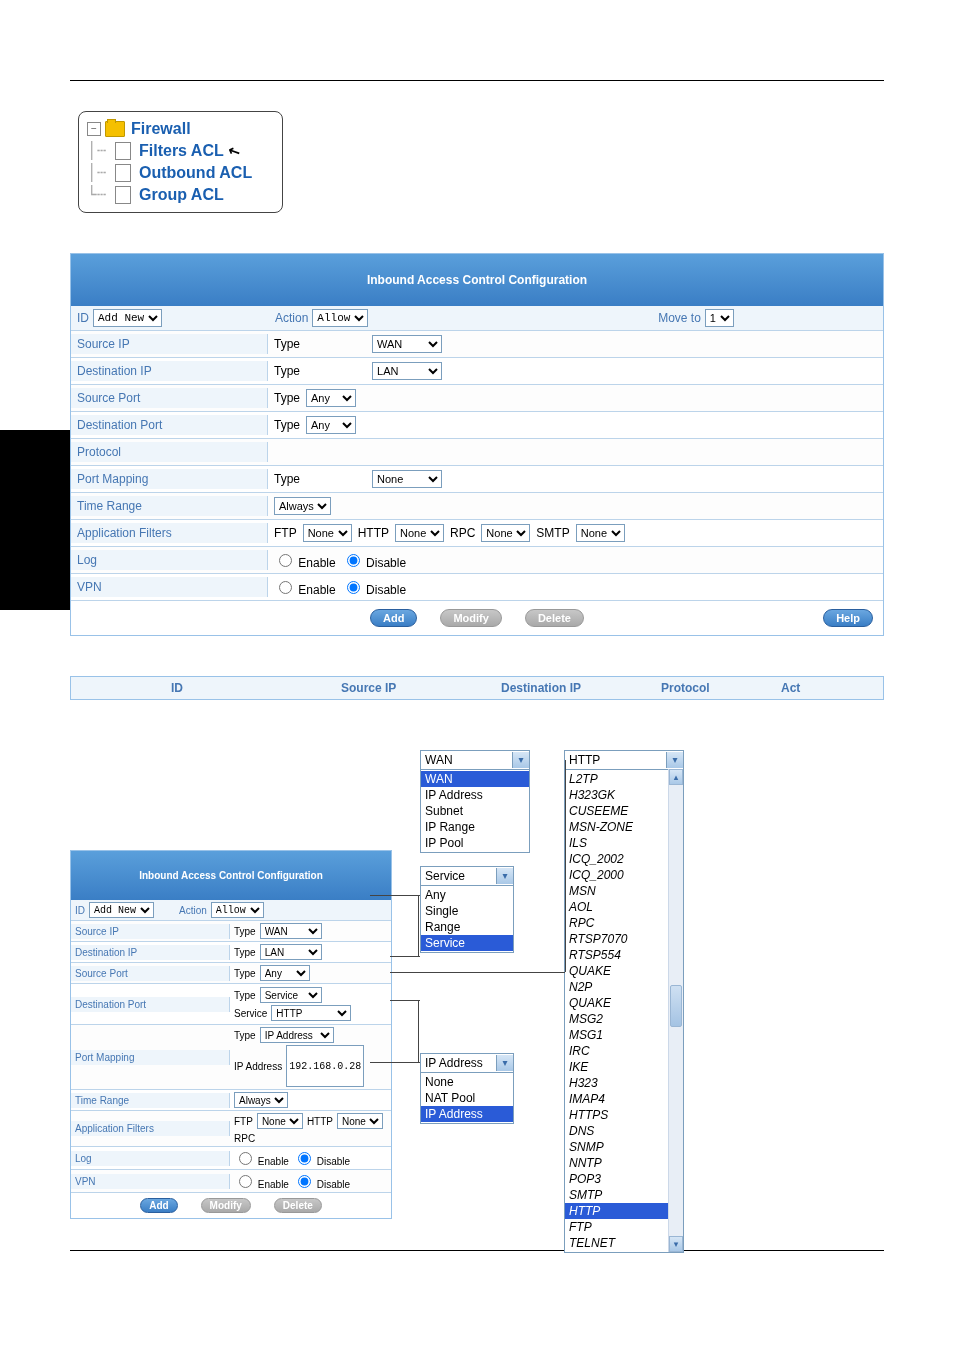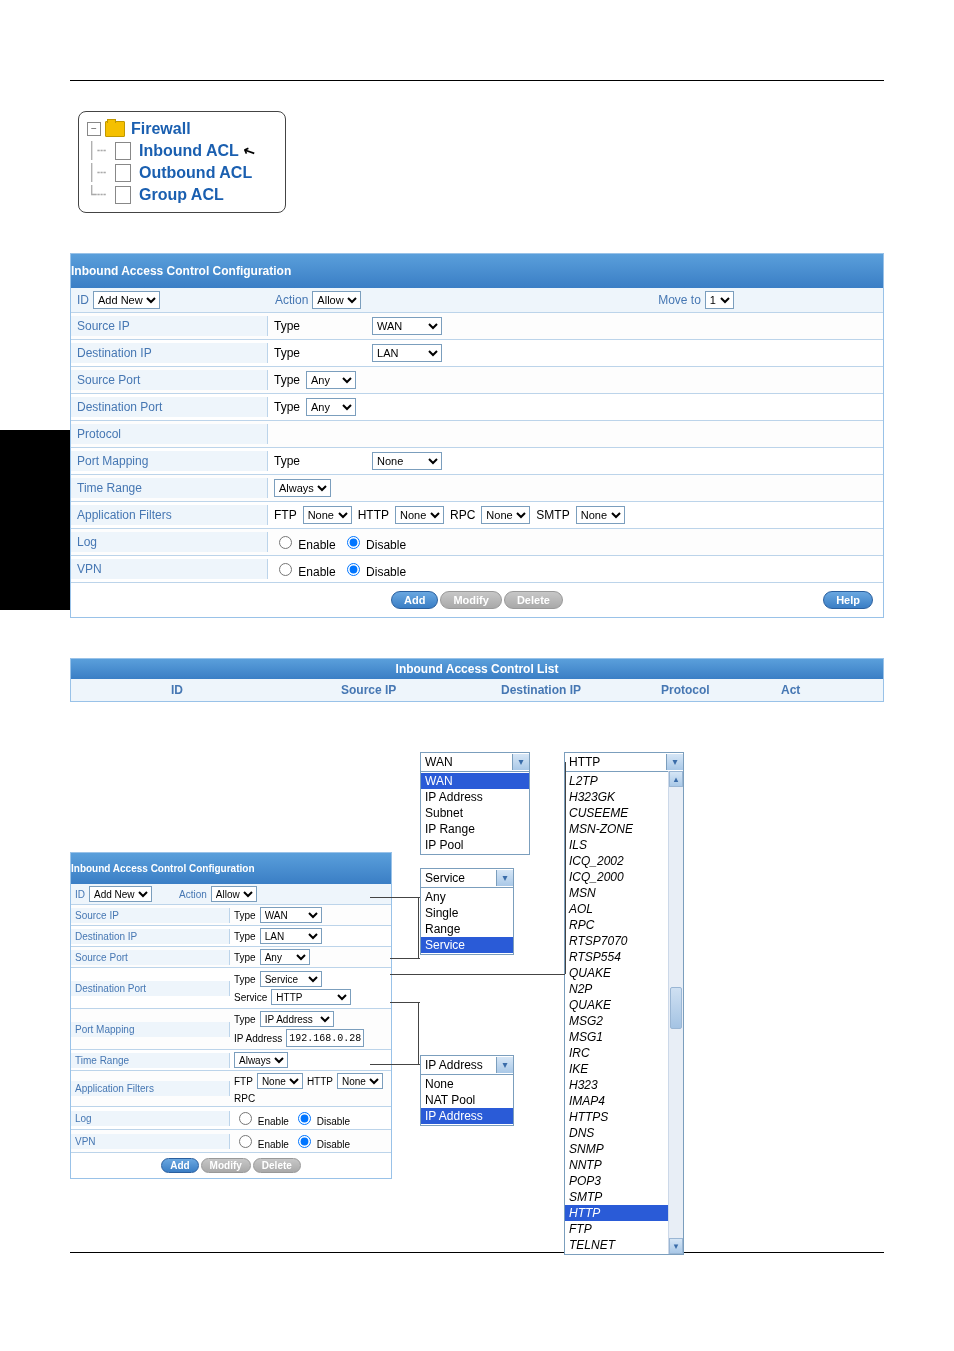--- a/index.html
+++ b/index.html
@@ -95,23 +95,23 @@
   }
 
   
   .panel {
     margin-top: 40px;
     border: 1px solid #99c2e8;
   }
   .panel-title {
     background: linear-gradient(#5a9fdb, #3a7ec5);
     color: #fff;
-    text-align: left;
+    text-align: center;
     font-weight: bold;
-    padding: 10px 0;
+    padding: 19px 0;
     font-size: 12px;
   }
   .panel-row {
     display: flex;
     border-top: 1px solid #bcd4ea;
     align-items: center;
     min-height: 26px;
     background: #fff;
   }
   .panel-row:nth-child(odd) {
@@ -147,31 +147,31 @@
   }
   .id-row .seg1 { width: 194px; }
   .id-row .seg2 { width: 240px; justify-content: flex-start; padding-left: 4px; }
   .id-row .seg3 { flex: 1; justify-content: center; }
   select {
     font-size: 11px;
     border: 1px solid #7b9ebd;
     background: #fff;
     height: 18px;
   }
-  select.mono { font-family: Liberation Sans, sans-serif; }
+  select.mono { font-family: Liberation Mono, monospace; }
   input[type=text] {
     font-size: 11px;
     border: 1px solid #7b9ebd;
     height: 16px;
-    padding: 0 2px;
+    padding: 12px 2px;
   }
   .btn-bar {
     display: flex;
     justify-content: center;
-    gap: 2px;
+    gap: 23px;
     padding: 8px;
     background: #fff;
     border-top: 1px solid #bcd4ea;
     position: relative;
   }
   .pill-btn {
     border-radius: 10px;
     padding: 2px 12px;
     color: #fff;
     font-weight: bold;
@@ -327,21 +327,21 @@
   
   <div class="tree-box">
     <div class="tree-row">
       <span class="expander">−</span>
       <span class="folder-icon"></span>
       <span class="txt">Firewall</span>
     </div>
     <div class="tree-row">
       <span class="tree-indent">│┄</span>
       <span class="doc-icon"></span>
-      <span class="txt">Inbound ACL</span>
+      <span class="txt">Filters ACL</span>
       <span class="cursor-icon">↖</span>
     </div>
     <div class="tree-row">
       <span class="tree-indent">│┄</span>
       <span class="doc-icon"></span>
       <span class="txt">Outbound ACL</span>
     </div>
     <div class="tree-row">
       <span class="tree-indent">└┄</span>
       <span class="doc-icon"></span>
@@ -444,21 +444,20 @@
     <div class="btn-bar">
       <div class="pill-btn primary">Add</div>
       <div class="pill-btn disabled">Modify</div>
       <div class="pill-btn disabled">Delete</div>
       <div class="pill-btn help">Help</div>
     </div>
   </div>
 
   
   <div class="list-panel">
-    <div class="list-header">Inbound Access Control List</div>
     <div class="list-cols">
       <div class="c1">ID</div>
       <div class="c2">Source IP</div>
       <div class="c3">Destination IP</div>
       <div class="c4">Protocol</div>
       <div class="c5">Act</div>
     </div>
   </div>
 
   

